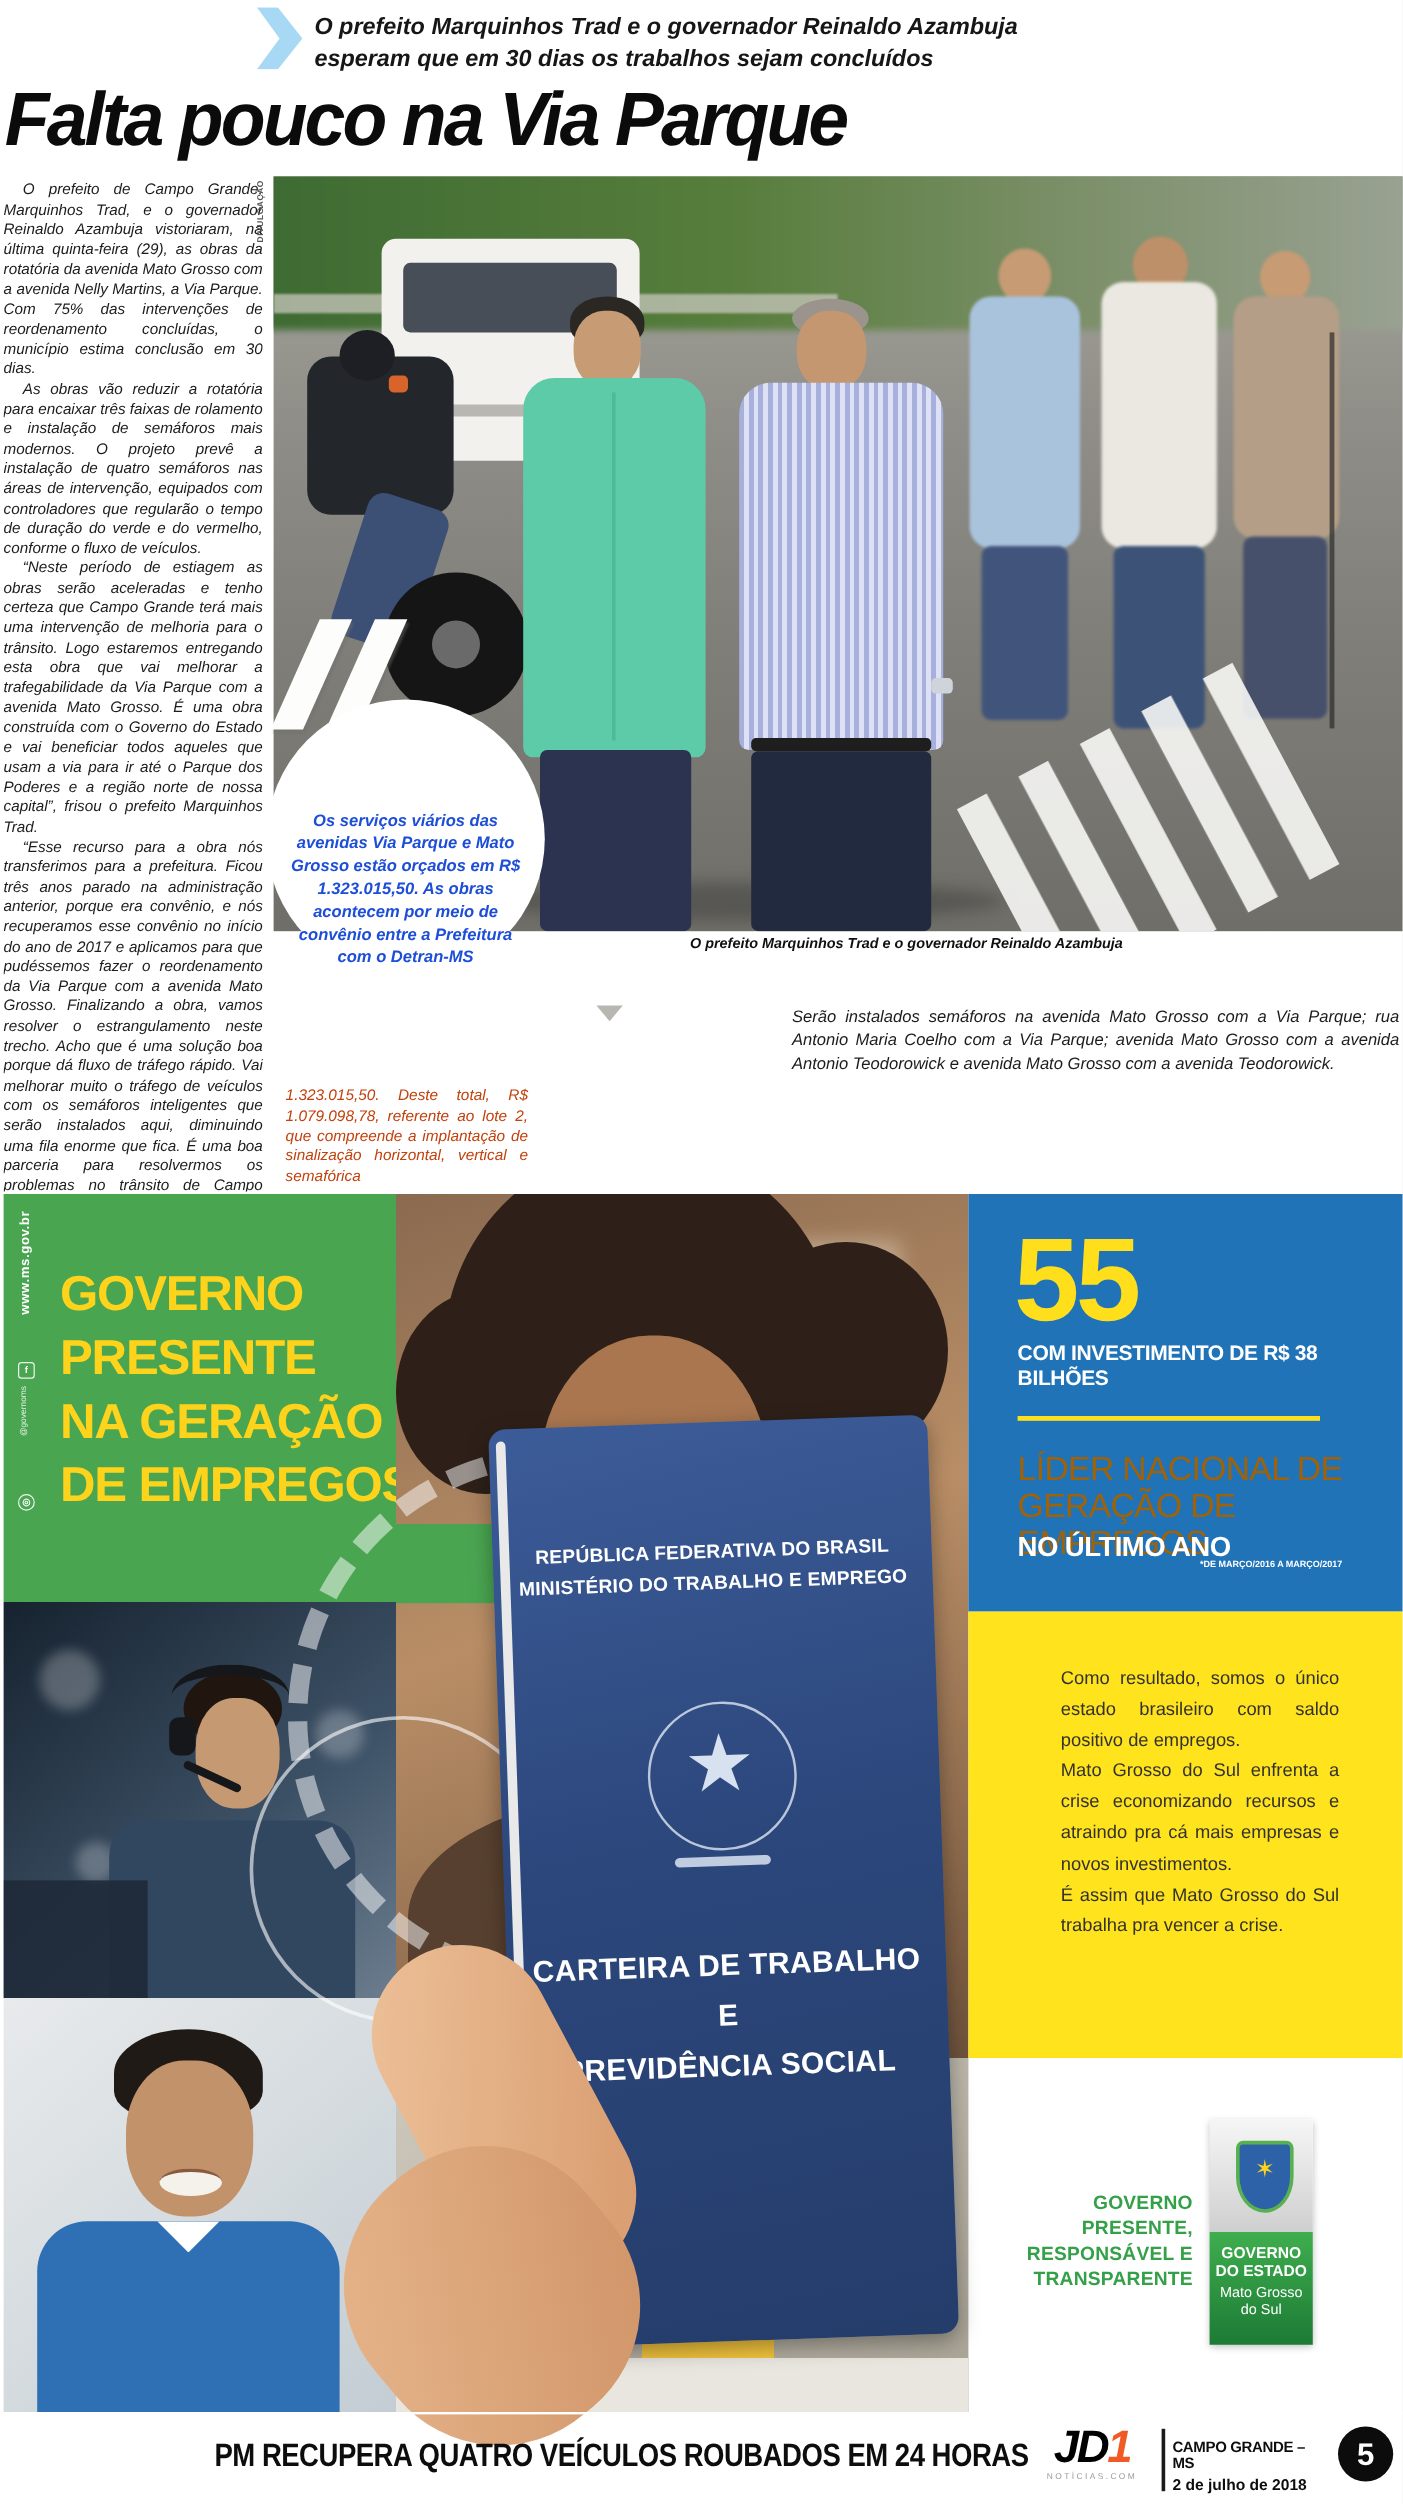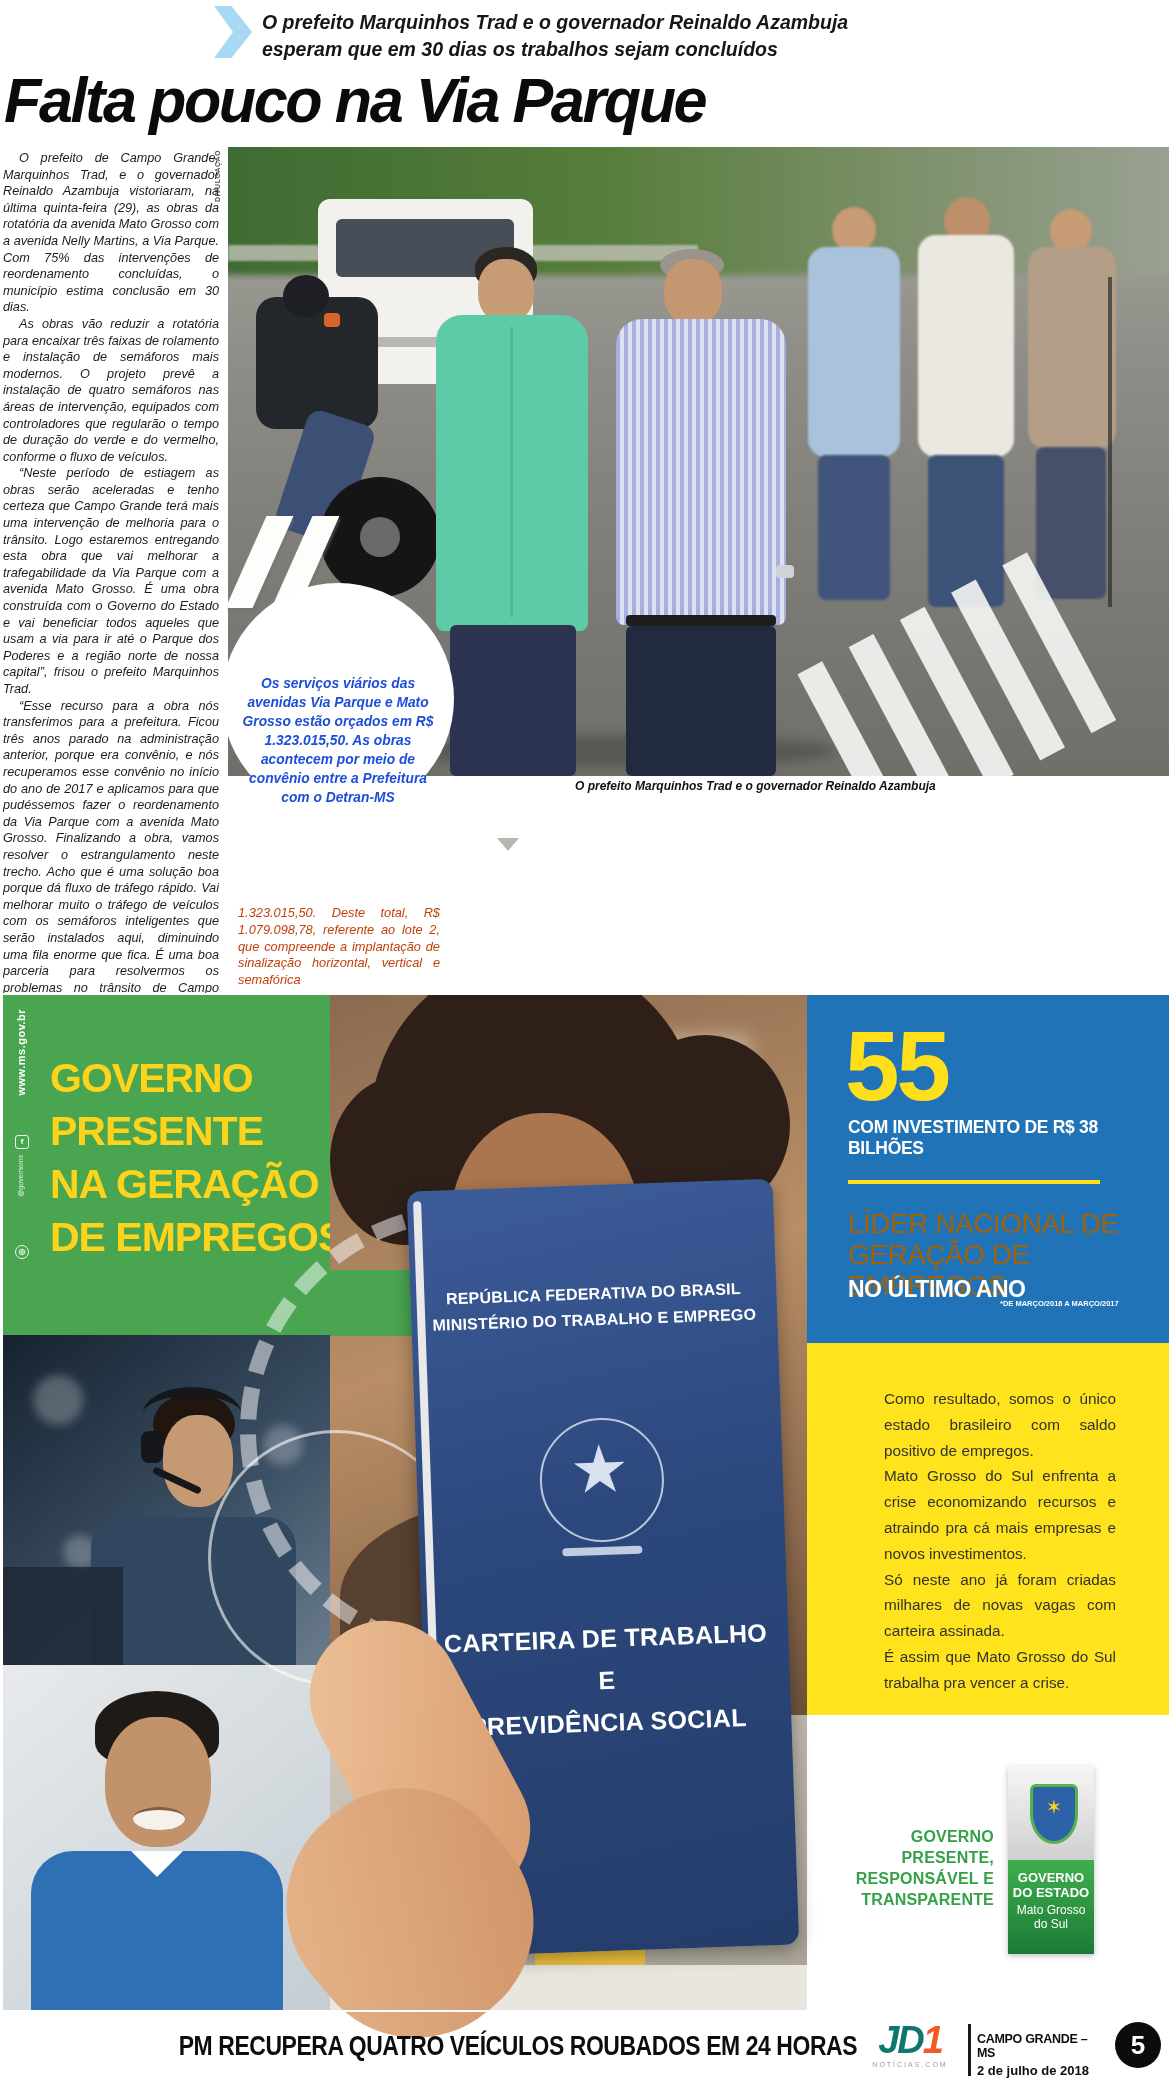--- a/index.html
+++ b/index.html
@@ -179,21 +179,21 @@
                background:linear-gradient(180deg,#3fae4e,#1c7a35);color:#fff;text-align:center;}
   .logo-gov{padding-top:10px;font-size:13px;font-weight:800;line-height:15px;}
   .logo-ms{font-size:12px;line-height:14px;margin-top:3px;}
 
   
   .footer-line{left:0;top:2010px;width:1169px;height:2px;background:#fff;}
   .f-head{right:312px;top:2031px;font-size:27px;font-weight:800;color:#0d0d0d;letter-spacing:-.5px;
           transform:scaleX(.85);transform-origin:right;white-space:nowrap;}
   .jd1{right:216px;top:2020px;width:86px;text-align:center;}
   .jd1-main{font-size:38px;font-weight:900;font-style:italic;letter-spacing:-2px;line-height:40px;}
-  .jd1-jd{color:#0f766e;} .jd1-one{color:#f15a24;}
+  .jd1-jd{color:#000000;} .jd1-one{color:#f15a24;}
   .jd1-sub{font-size:7px;letter-spacing:2px;color:#9a9a9a;margin-top:1px;}
   .f-divider{right:198px;top:2024px;width:3px;height:52px;background:#1a1a1a;}
   .f-date{right:66px;top:2032px;width:126px;color:#0d0d0d;}
   .f-loc{font-size:12.5px;font-weight:800;letter-spacing:-.3px;}
   .f-day{font-size:13px;font-weight:700;margin-top:3px;}
   .page-badge{right:8px;top:2022px;width:46px;height:46px;background:#0c0c0c;border-radius:50%;
               color:#fff;font-size:26px;font-weight:800;display:flex;align-items:center;justify-content:center;}
 </style>
 </head>
 <body>
@@ -267,20 +267,21 @@
   </div>
   <div class="abs pullquote-circle">
     <div class="pullquote-text">Os serviços viários das avenidas Via Parque e Mato Grosso estão orçados em R$ 1.323.015,50.  As obras acontecem por meio de convênio entre a Prefeitura com o Detran-MS</div>
   </div>
 
   <div class="abs caption">O prefeito Marquinhos Trad e o governador Reinaldo Azambuja</div>
 
   <div class="abs col2">1.323.015,50. Deste total, R$ 1.079.098,78, referente ao lote 2, que compreende a implantação de sinalização horizontal, vertical e semafórica</div>
   <div class="abs downarrow"></div>
   <div class="abs col3">
+    <p>Serão instalados semáforos na avenida Mato Grosso com a Via Parque; rua Antonio Maria Coelho com a Via Parque; avenida Mato Grosso com a avenida Antonio Teodorowick e avenida Mato Grosso com a avenida Teodorowick.</p>
   </div>
 
   <div class="abs green-panel">
     <div class="vside vsite">www.ms.gov.br</div>
     <div class="vicon" style="top:140px">f</div>
     <div class="vside vhandle" style="top:160px">@governoms</div>
     <div class="vicon" style="top:250px;border-radius:50%">◎</div>
   </div>
   <div class="abs green-headline pre">GOVERNO
 PRESENTE
@@ -307,21 +308,20 @@
   <div class="abs ydivider"></div>
   <div class="abs leader pre">LÍDER NACIONAL DE
 GERAÇÃO DE EMPREGOS</div>
   <div class="abs ultimo">NO ÚLTIMO ANO</div>
   <div class="abs footnote">*DE MARÇO/2016 A MARÇO/2017</div>
 
   <div class="abs yellow-panel"></div>
   <div class="abs yellow-text">
     <p>Como resultado, somos o único estado brasileiro com saldo positivo de empregos.</p>
     <p>Mato Grosso do Sul enfrenta a crise economizando recursos e atraindo pra cá mais empresas e novos investimentos.</p>
-    <p>Só neste ano já foram criadas milhares de novas vagas com carteira assinada.</p>
     <p>É assim que Mato Grosso do Sul trabalha pra vencer a crise.</p>
   </div>
 
   <div class="abs lp-up">
     <div class="bokeh" style="left:30px;top:40px;width:50px;height:50px"></div>
     <div class="bokeh" style="left:260px;top:90px;width:40px;height:40px"></div>
     <div class="bokeh" style="left:60px;top:200px;width:34px;height:34px"></div>
     <div class="abs cs-hair"></div>
     <div class="abs cs-face"></div>
     <div class="abs cs-band"></div>

